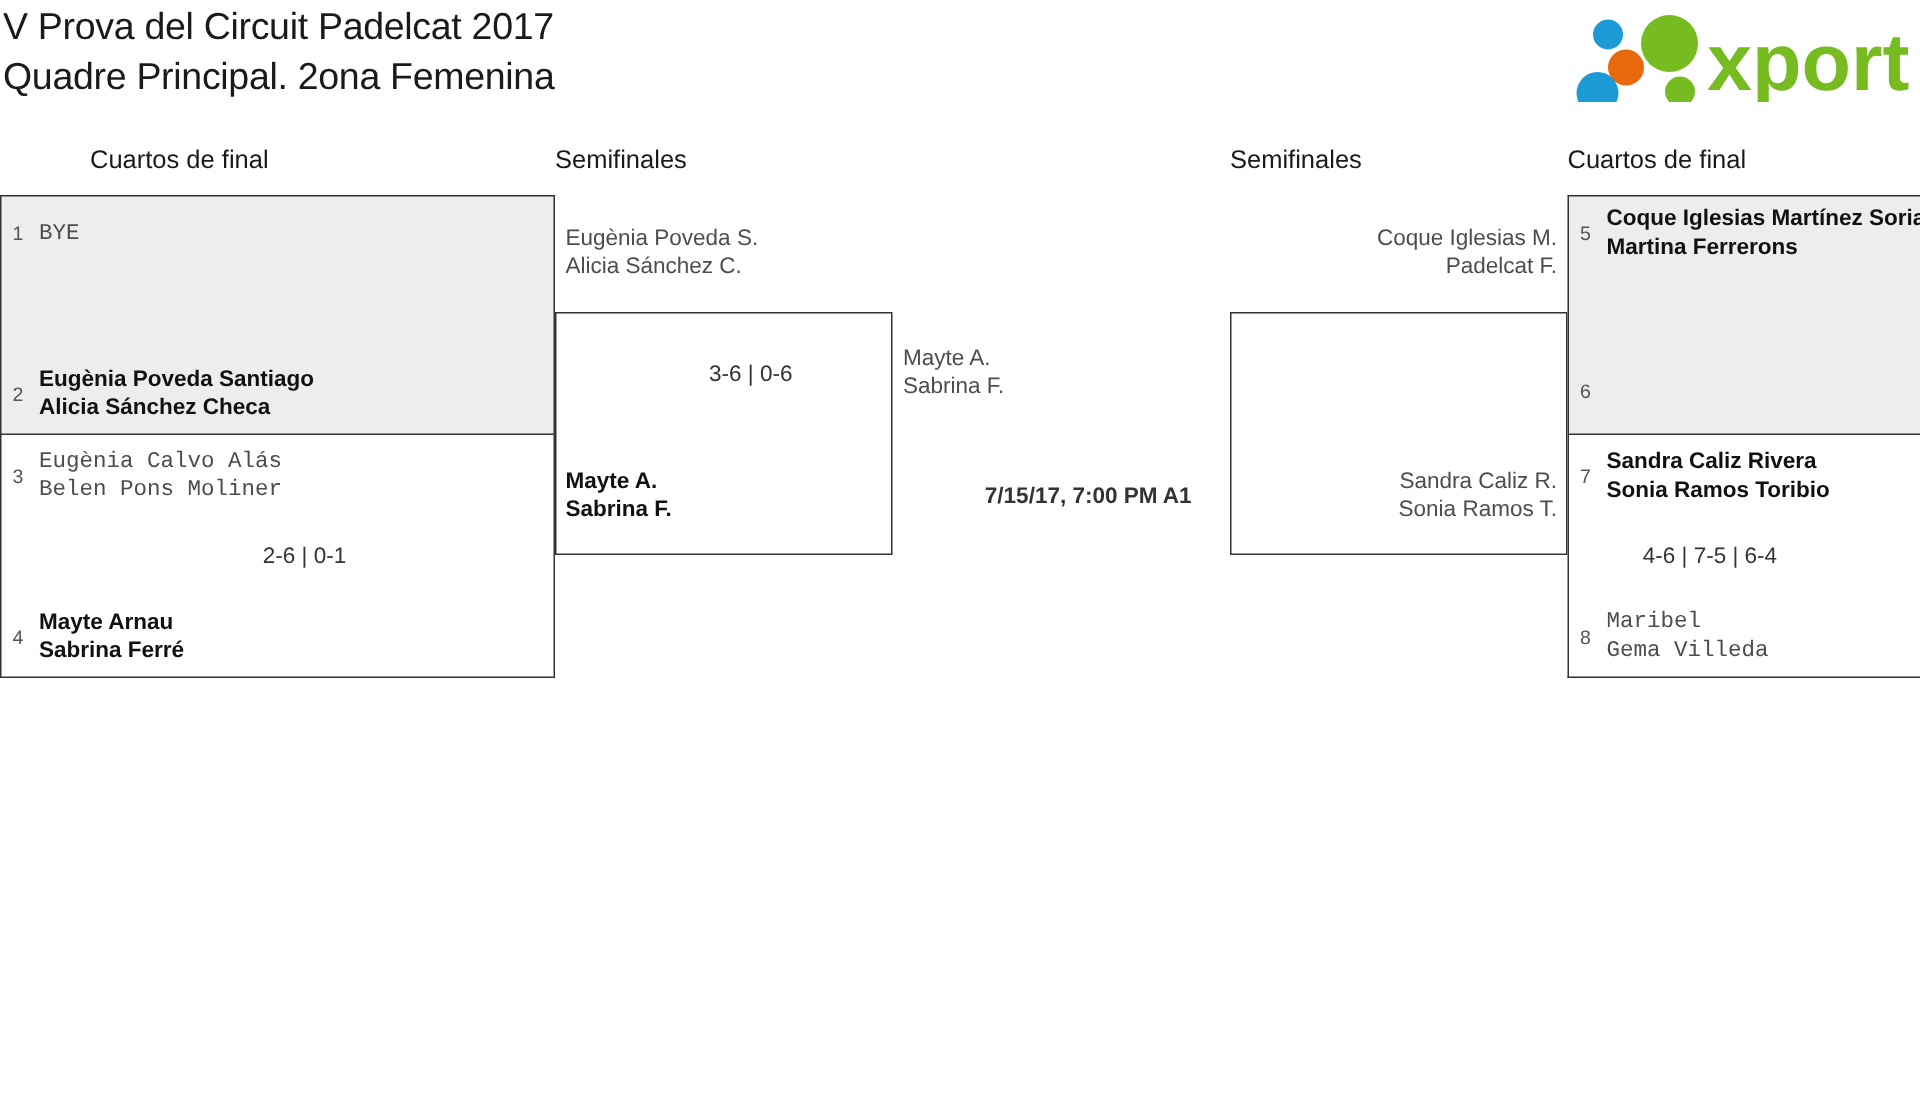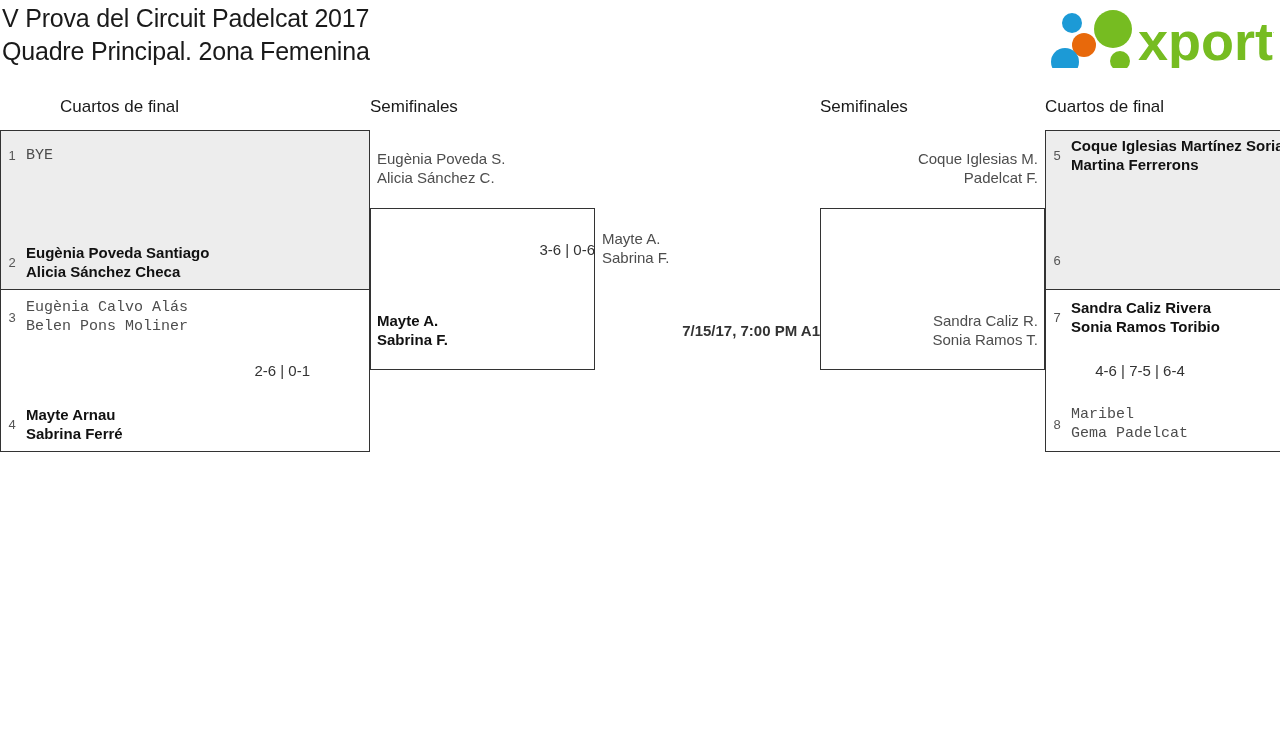--- a/index.html
+++ b/index.html
@@ -83,21 +83,21 @@
   .label.ralign { text-align: right; }
 
   
   .score {
     position: absolute;
     font-size: 15px;
     color: #333333;
     white-space: nowrap;
     line-height: 20px;
   }
-  .score.center { text-align: right; padding-left: 36px; }
+  .score.center { text-align: center; padding-left: 36px; }
   .score.ralign { text-align: center; }
 </style>
 </head>
 <body>
 
 <div id="root">
 
   <div class="title-block">
     <div class="title-line">V Prova del Circuit Padelcat 2017</div>
     <div class="title-line">Quadre Principal. 2ona Femenina</div>
@@ -221,19 +221,19 @@
     <span class="names winner">
       <div>Sandra Caliz Rivera</div>
       <div>Sonia Ramos Toribio</div>
     </span>
   </div>
 
   <div class="entry" style="left:1051px; top:405px;">
     <span class="seed">8</span>
     <span class="names loser">
       <div>Maribel</div>
-      <div>Gema Padelcat</div>
+      <div>Gema Villeda</div>
     </span>
   </div>
 
   <div class="score ralign" style="left:1010px; top:361px; width:260px;">4-6 | 7-5 | 6-4</div>
 
 </div>
 
 </body></html>

